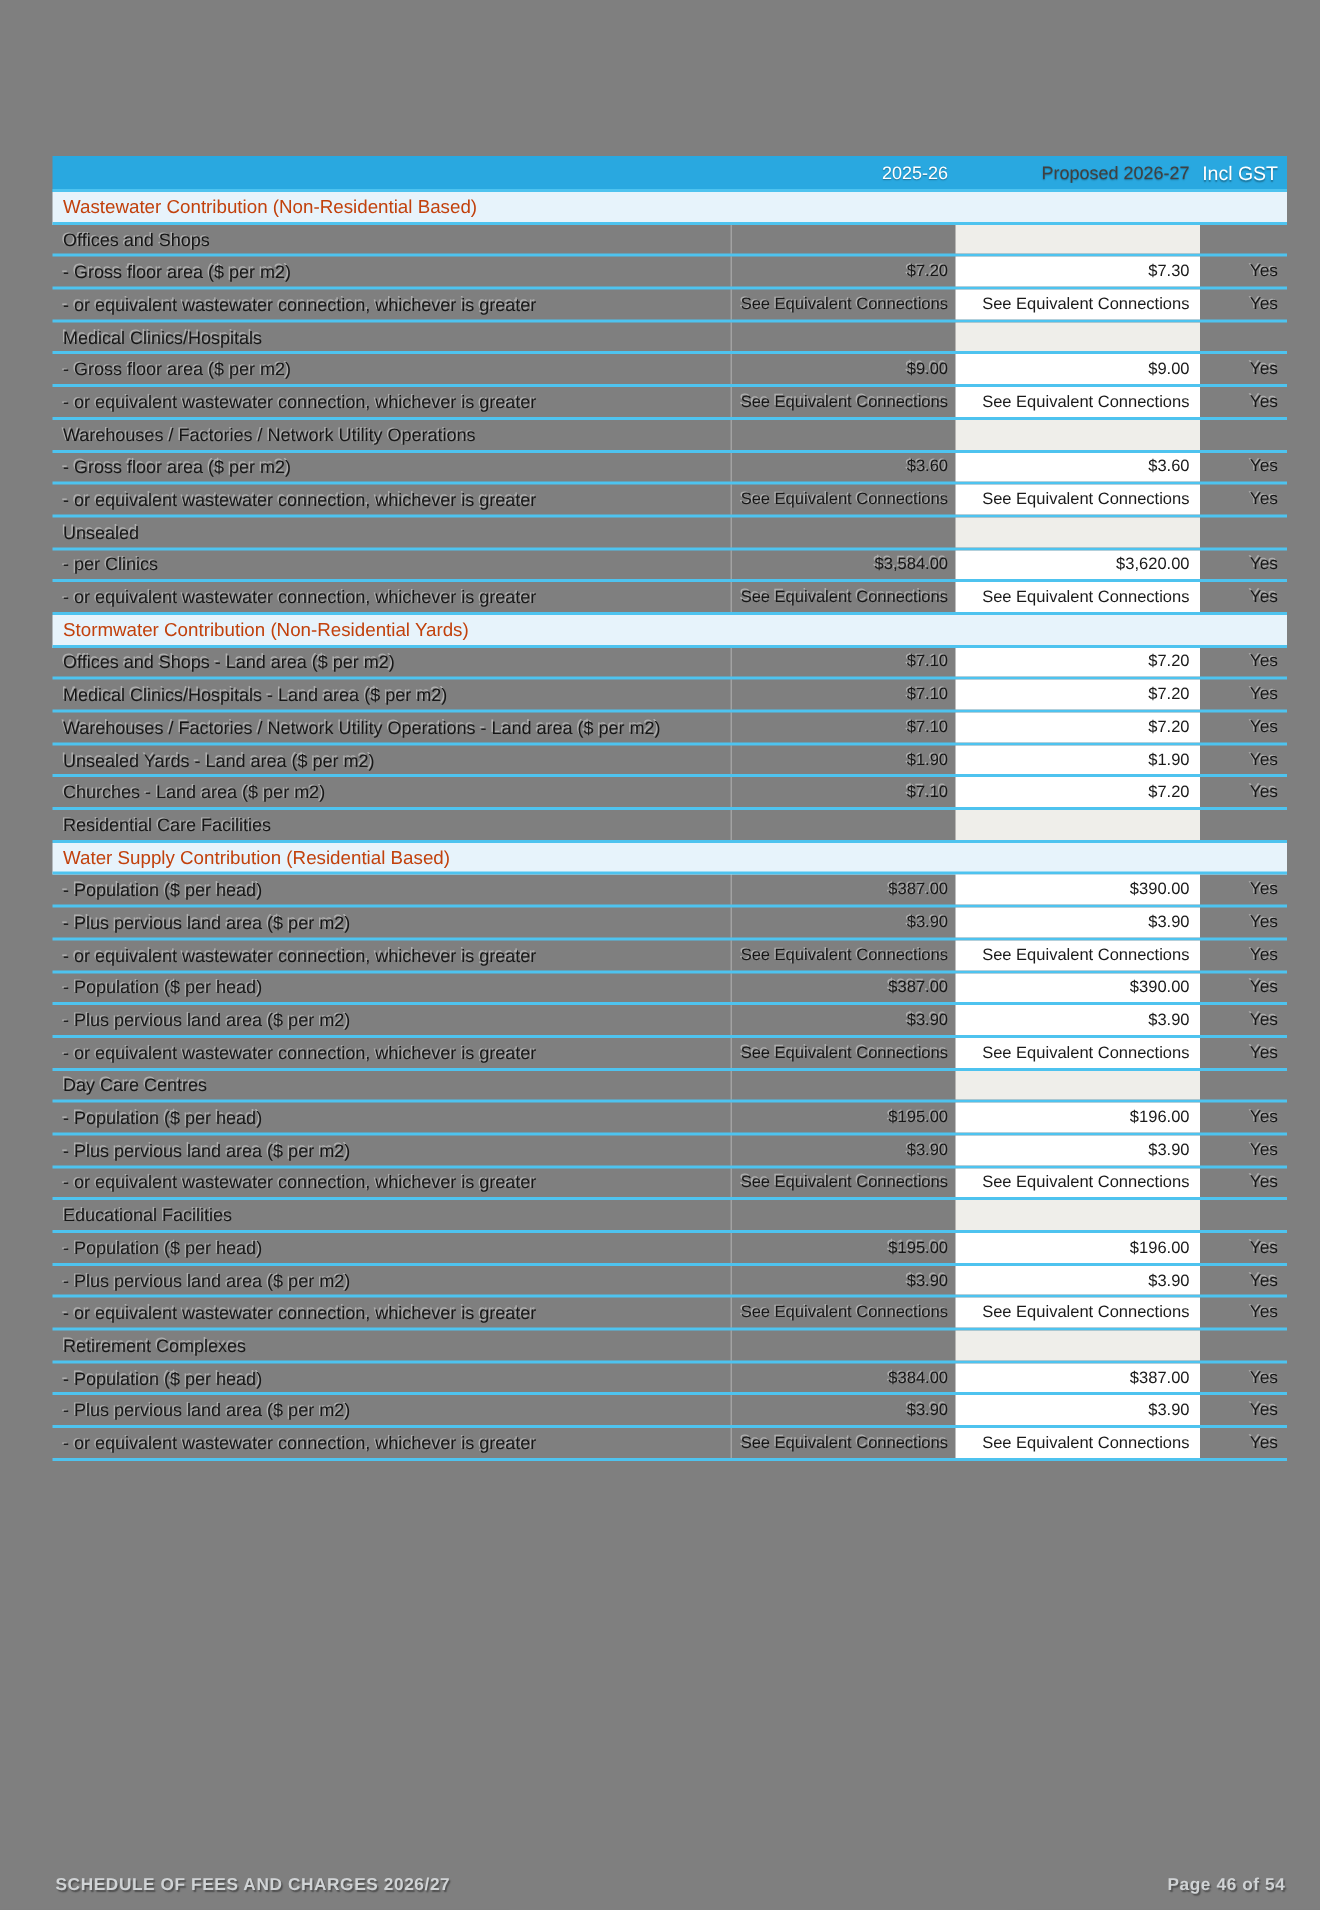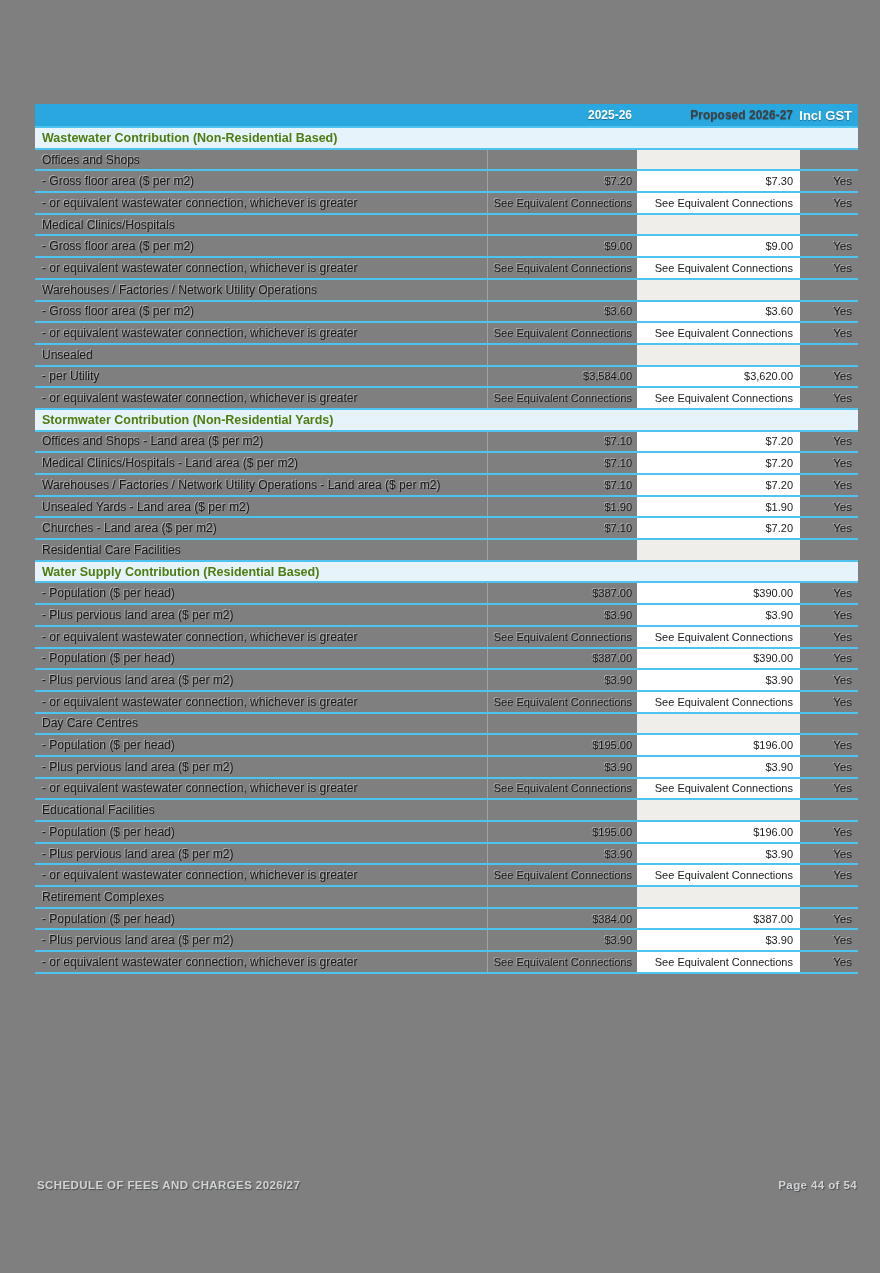--- a/index.html
+++ b/index.html
@@ -26,21 +26,21 @@
     --prop-empty-bg: #efeeea;
   }
   .header-row {
     display: flex;
     align-items: center;
     height: 24px;
     box-sizing: border-box;
     background: var(--header-bg);
     border-bottom: 2px solid var(--line);
     color: #ffffff;
-    font-weight: bold;
+    font-weight: normal;
     font-size: 12px;
     text-shadow: 0 1px 1px rgba(0,0,0,0.35);
   }
   .row {
     display: flex;
     align-items: stretch;
     height: 21.7px;
     box-sizing: border-box;
     border-bottom: 2px solid var(--line);
     font-size: 12px;
@@ -80,35 +80,35 @@
     padding-right: 6px;
     font-size: 11.5px;
     text-shadow: -1px -1px 0 rgba(255,255,255,0.38);
   }
   .header-row .desc { border-right: none; text-shadow: inherit; }
   .header-row .prev { font-size: 12px; text-shadow: inherit; }
   .header-row .prop { background: transparent; color: #404040; font-size: 12px; }
   .header-row .gst { font-size: 13px; text-shadow: inherit; }
   .section-row {
     background: var(--section-bg);
-    font-weight: bold;
+    font-weight: normal;
     font-size: 12.5px;
-    color: #4d7c0f;
+    color: #c2410c;
   }
   .section-row .desc {
     width: 100%;
     border-right: none;
     text-shadow: none;
   }
   .category-row .prop { background: var(--prop-empty-bg); }
   .footer {
     position: absolute;
     left: 37px;
     right: 23px;
-    top: 1179px;
+    top: 1251px;
     display: flex;
     justify-content: space-between;
     font-size: 11.5px;
     font-weight: bold;
     letter-spacing: 0.4px;
     color: #d0d3d5;
     text-shadow: 1px 1px 1px rgba(0,0,0,0.4);
   }
 </style>
 </head>
@@ -179,21 +179,21 @@
         <div class="cell prop">See Equivalent Connections</div>
         <div class="cell gst">Yes</div>
       </div>
       <div class="row category-row">
         <div class="cell desc">Unsealed</div>
         <div class="cell prev"></div>
         <div class="cell prop"></div>
         <div class="cell gst"></div>
       </div>
       <div class="row item-row">
-        <div class="cell desc">- per Utility</div>
+        <div class="cell desc">- per Clinics</div>
         <div class="cell prev">$3,584.00</div>
         <div class="cell prop">$3,620.00</div>
         <div class="cell gst">Yes</div>
       </div>
       <div class="row item-row">
         <div class="cell desc">- or equivalent wastewater connection, whichever is greater</div>
         <div class="cell prev">See Equivalent Connections</div>
         <div class="cell prop">See Equivalent Connections</div>
         <div class="cell gst">Yes</div>
       </div>
@@ -345,14 +345,14 @@
         <div class="cell desc">- or equivalent wastewater connection, whichever is greater</div>
         <div class="cell prev">See Equivalent Connections</div>
         <div class="cell prop">See Equivalent Connections</div>
         <div class="cell gst">Yes</div>
       </div>
     </div>
 </div>
 
 <div class="footer">
   <span>SCHEDULE OF FEES AND CHARGES 2026/27</span>
-  <span>Page 44 of 54</span>
+  <span>Page 46 of 54</span>
 </div>
 
 </body></html>

